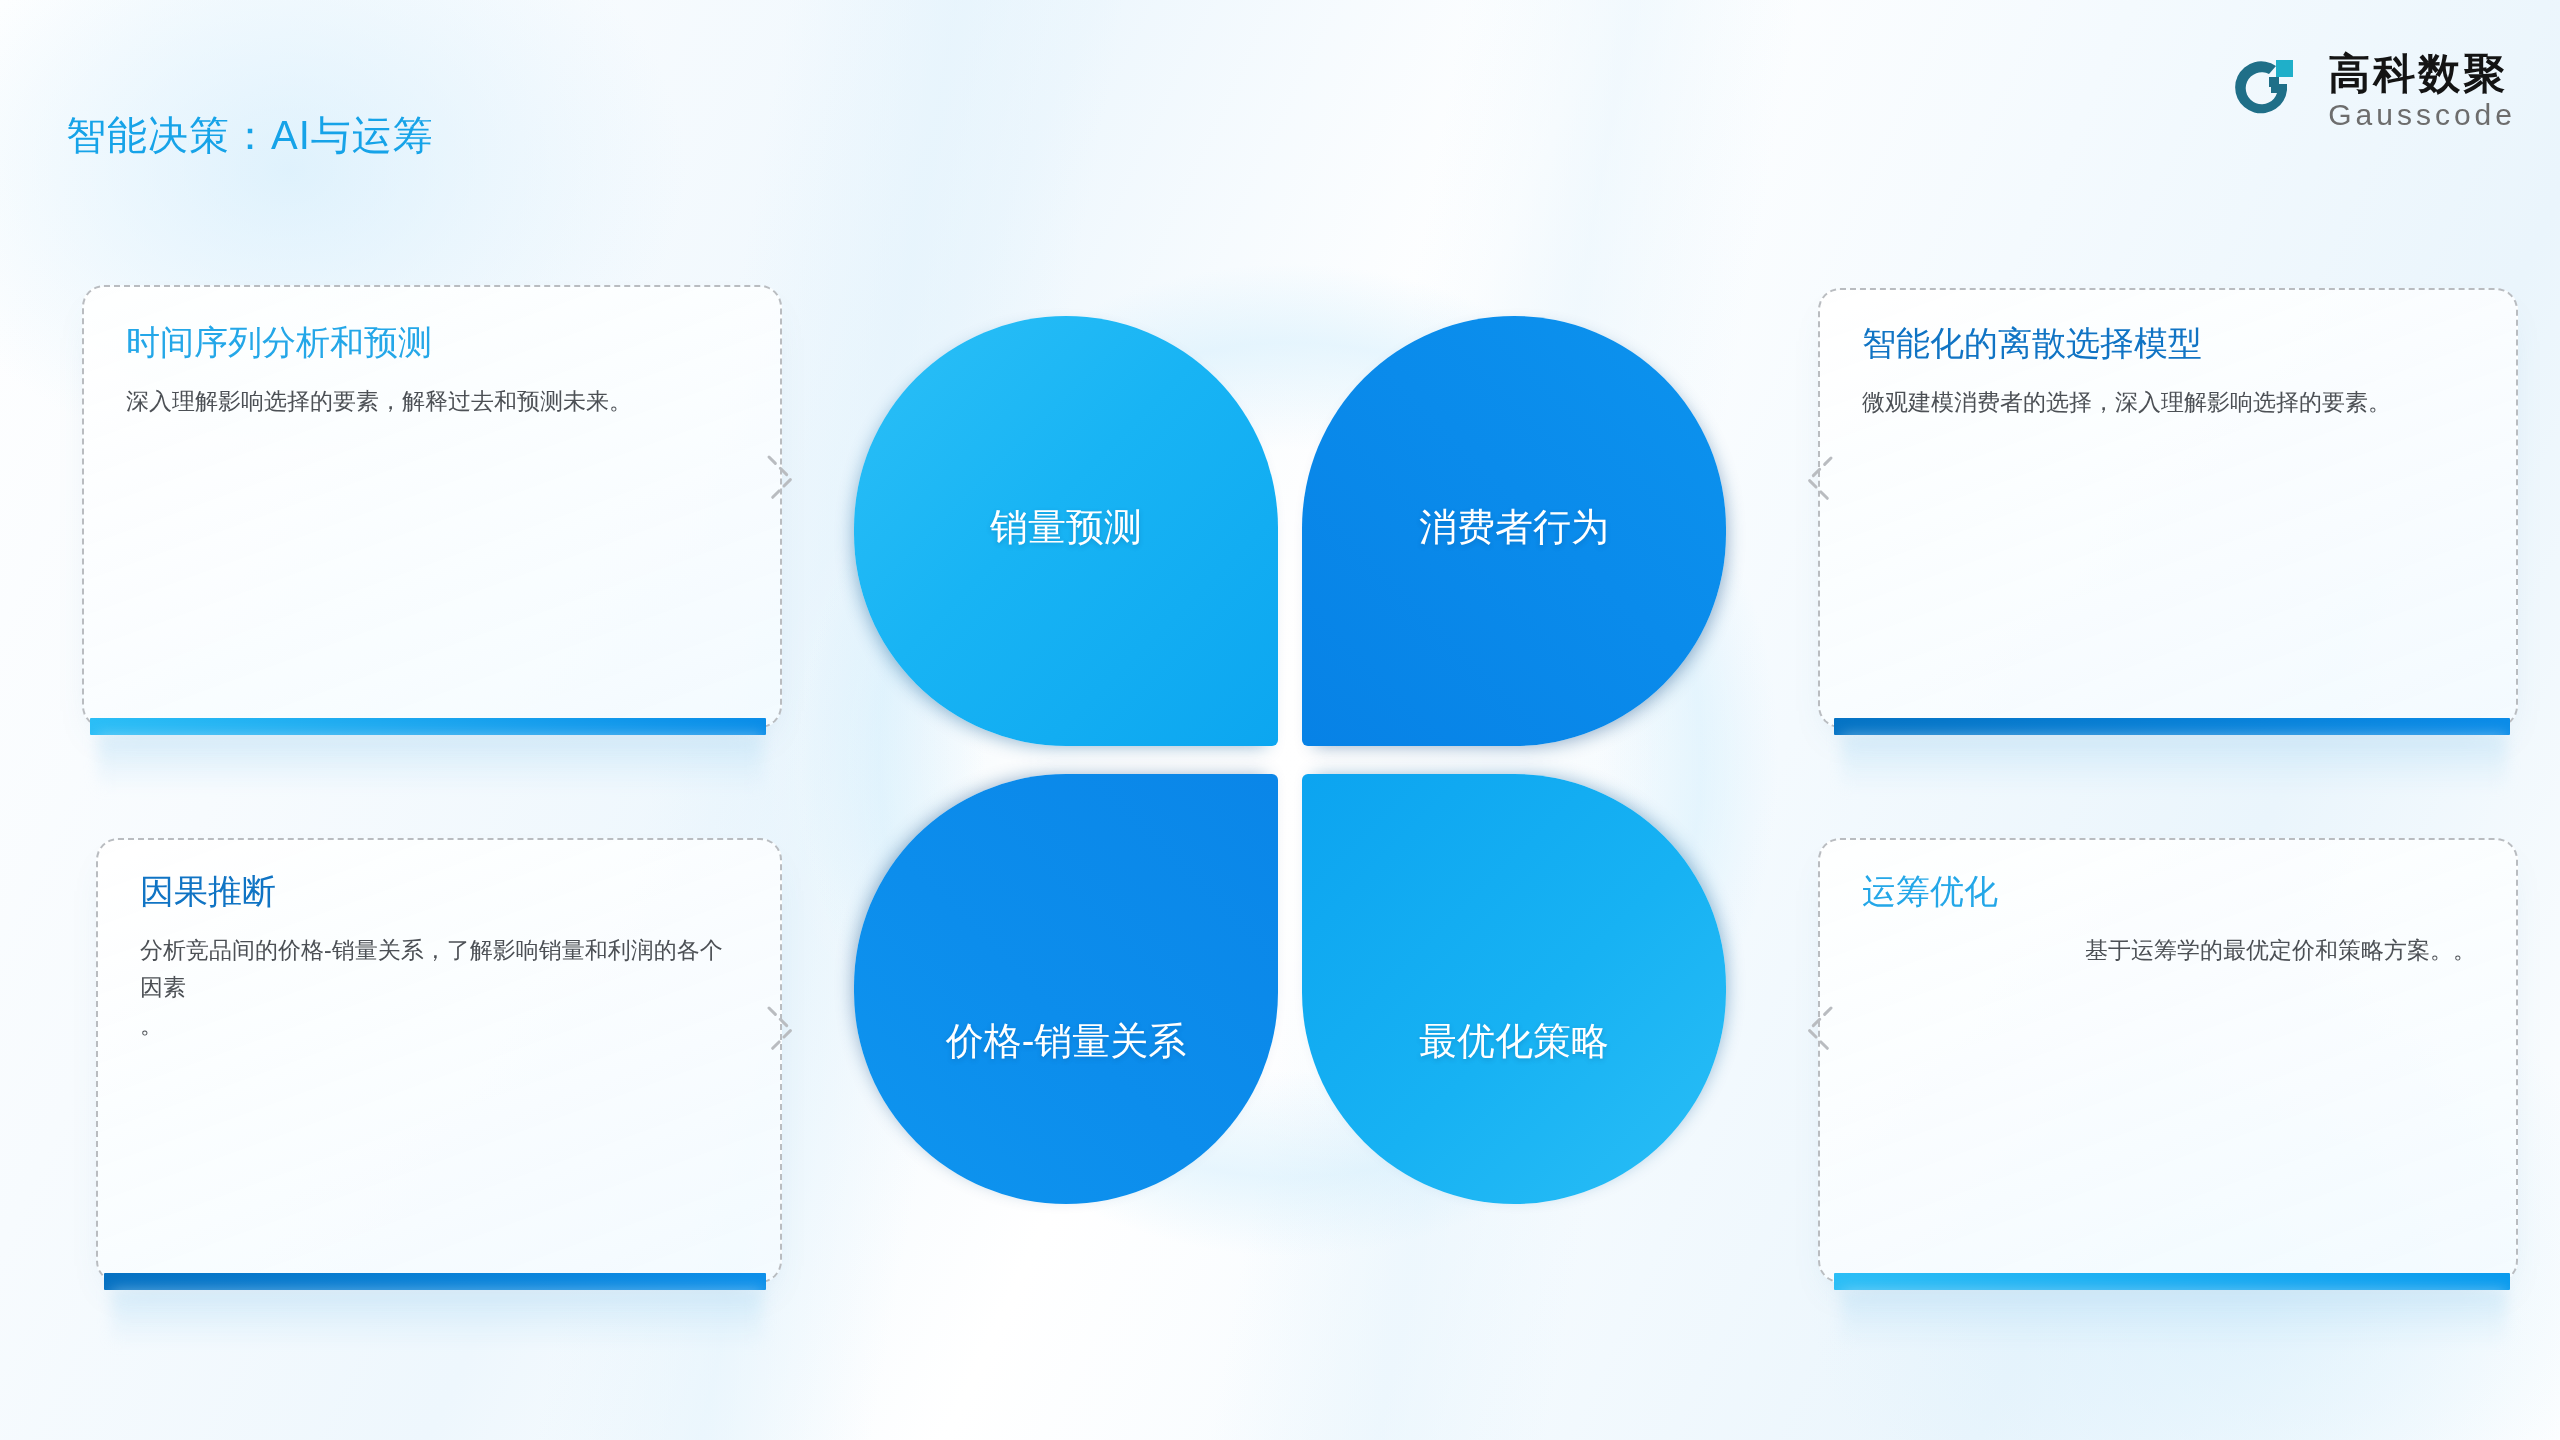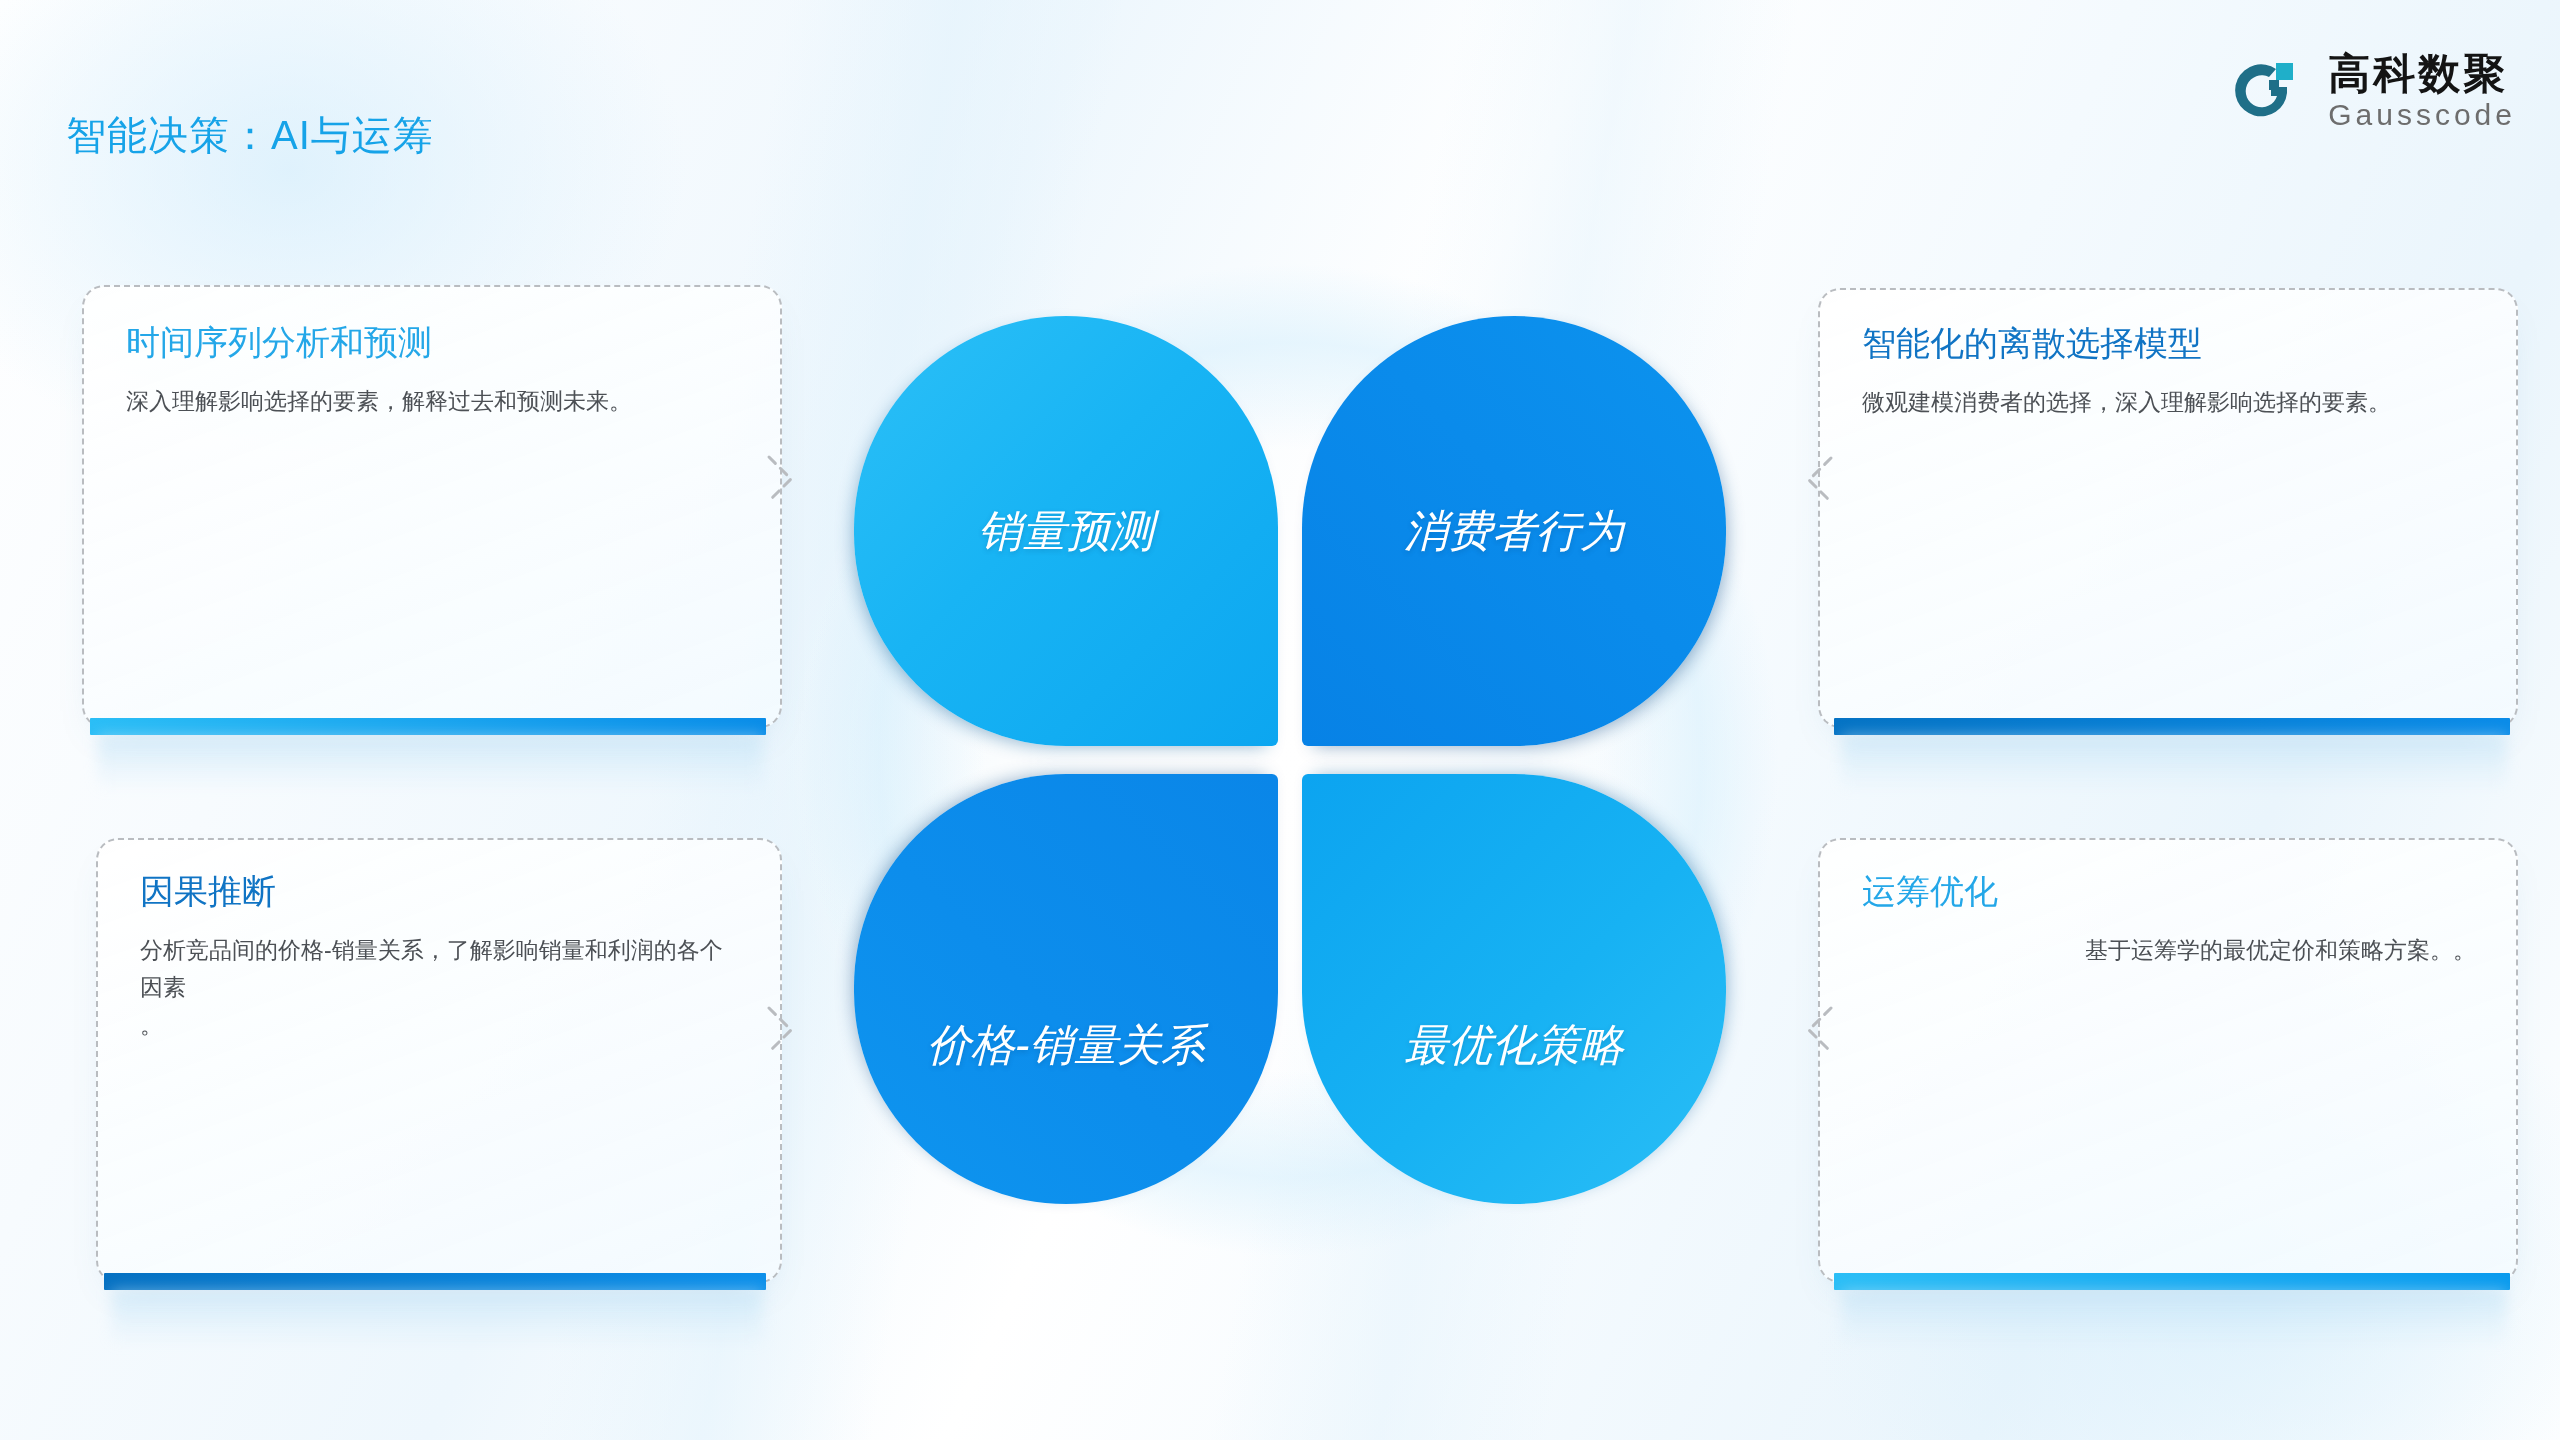--- a/index.html
+++ b/index.html
@@ -41,21 +41,21 @@
     background:radial-gradient(closest-side,rgba(255,255,255,.95),rgba(255,255,255,0) 70%);
   }
 
   
   .page-title{
     position:absolute;left:66px;top:108px;
     font-size:40px;color:#16A3E8;letter-spacing:1px;white-space:nowrap;
   }
   .logo{
     position:absolute;right:44px;top:52px;
-    display:flex;align-items:center;gap:30px;
+    display:flex;gap:30px;
   }
   .logo-mark{position:relative;width:74px;height:74px;flex:0 0 auto;}
   .logo-text{display:flex;flex-direction:column;justify-content:center;}
   .logo-cn{font-size:42px;color:#141414;letter-spacing:3px;line-height:1.05;font-weight:bold;}
   .logo-en{font-size:30px;color:#6d6d6d;letter-spacing:4px;line-height:1.15;margin-top:2px;}
 
   
   .card{
     position:absolute;
     border:2px dashed #b9bcc0;
@@ -93,23 +93,22 @@
 
   
   .flower{
     position:absolute;left:854px;top:316px;width:872px;height:888px;
   }
   .petal{
     position:absolute;width:424px;height:430px;box-sizing:border-box;
   }
   .petal-label{
     position:absolute;left:0;right:0;
-    color:#ffffff;font-size:44px;text-align:center;white-space:nowrap;
+    color:#ffffff;font-size:38px;text-align:center;white-space:nowrap;
     text-shadow:0 2px 5px rgba(0,60,110,.22);
-    font-style:italic;
   }
   #petal-tl{left:0;    top:0;   border-radius:212px 212px 6px 212px;
     background:linear-gradient(135deg,#2CC0F7 0%,#18B4F4 45%,#0CA6F0 100%);
     box-shadow:-6px 6px 18px -6px rgba(10,90,150,.45);}
   #petal-tr{left:448px;top:0;   border-radius:212px 212px 212px 6px;
     background:linear-gradient(225deg,#0C93EE 0%,#0A8BEB 45%,#0782E6 100%);
     box-shadow:6px 6px 18px -6px rgba(10,70,130,.45);}
   #petal-bl{left:0;    top:458px;border-radius:212px 6px 212px 212px;
     background:linear-gradient(45deg,#0E95EF 0%,#0C8DEC 45%,#0A86E8 100%);
     box-shadow:-6px -4px 18px -6px rgba(10,70,130,.45);}

